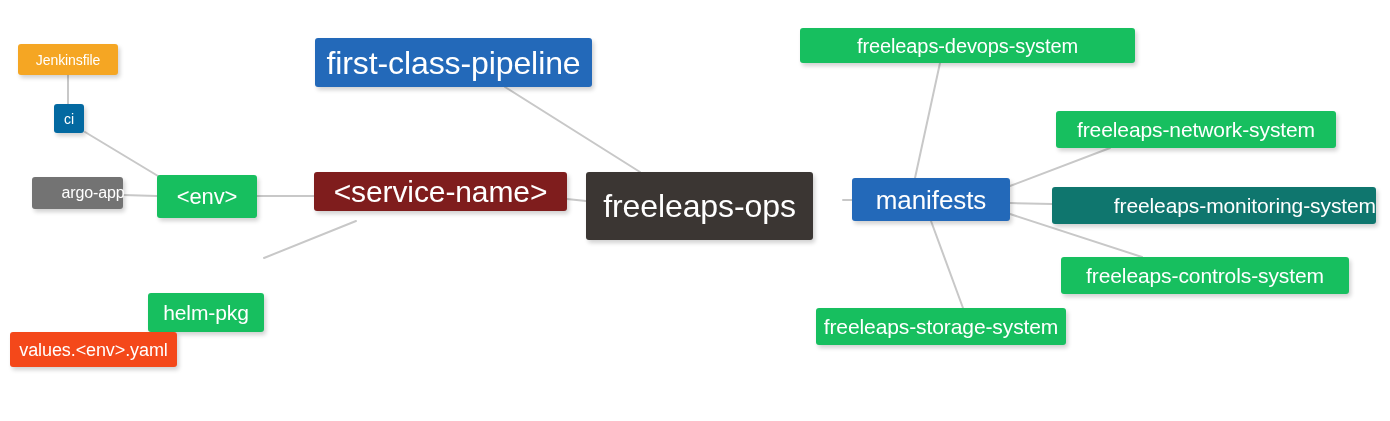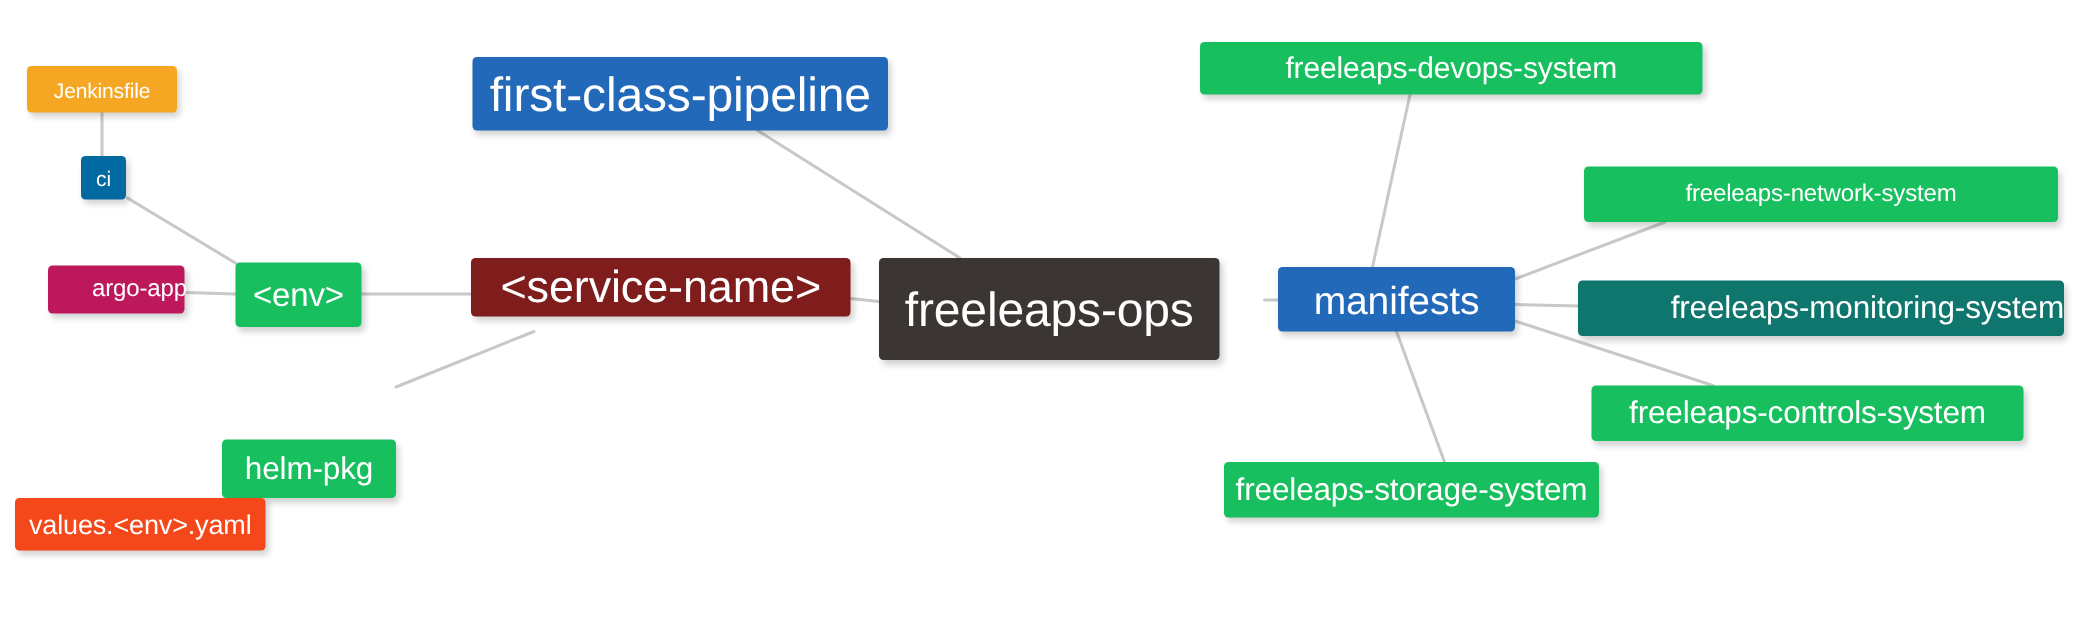--- a/index.html
+++ b/index.html
@@ -64,24 +64,24 @@
       <line x1="1010" y1="214" x2="1142" y2="257" stroke="#c8c8c8" stroke-width="2" stroke-linecap="round"></line>
       <line x1="931" y1="221" x2="963" y2="308" stroke="#c8c8c8" stroke-width="2" stroke-linecap="round"></line>
     </svg>
   <div id="node-layer">
       <div class="node" style="left: 18px; top: 26px; width: 100px; height: 31px; background: rgb(245, 166, 35); font-size: 14px; margin-top: 18px;">
         <span class="node-label">Jenkinsfile</span>
       </div>
       <div class="node" style="left: 54px; top: 104px; width: 30px; height: 29px; background: #0369a1; font-size: 14px;">
         <span class="node-label">ci</span>
       </div>
-      <div class="node" style="left: 32px; top: 177px; width: 91px; height: 32px; background: #be185d; font-size: 16px; padding-left: 31px;">
+      <div class="node" style="left: 32px; top: 177px; width: 91px; height: 32px; background: #737373; font-size: 16px; padding-left: 31px;">
         <span class="node-label">argo-app</span>
       </div>
-      <div class="node" style="left: 157px; top: 175px; width: 84px; height: 43px; background: rgb(23, 191, 95); font-size: 22px;">
+      <div class="node" style="left: 157px; top: 175px; width: 100px; height: 43px; background: rgb(23, 191, 95); font-size: 22px;">
         <span class="node-label">&lt;env&gt;</span>
       </div>
       <div class="node" style="left: 148px; top: 257px; width: 116px; height: 39px; background: rgb(23, 191, 95); font-size: 21px; margin-top: 36px;">
         <span class="node-label">helm-pkg</span>
       </div>
       <div class="node" style="left: 10px; top: 332px; width: 167px; height: 35px; background: rgb(244, 72, 26); font-size: 18px;">
         <span class="node-label">values.&lt;env&gt;.yaml</span>
       </div>
       <div class="node" style="left: 315px; top: 38px; width: 277px; height: 49px; background: rgb(35, 105, 185); font-size: 32px;">
         <span class="node-label">first-class-pipeline</span>
@@ -91,21 +91,21 @@
       </div>
       <div class="node" style="left: 586px; top: 172px; width: 227px; height: 68px; background: rgb(59, 54, 51); font-size: 32px;">
         <span class="node-label">freeleaps-ops</span>
       </div>
       <div class="node" style="left: 852px; top: 178px; width: 158px; height: 43px; background: rgb(35, 105, 185); font-size: 26px;">
         <span class="node-label">manifests</span>
       </div>
       <div class="node" style="left: 800px; top: 28px; width: 335px; height: 35px; background: rgb(23, 191, 95); font-size: 20px;">
         <span class="node-label">freeleaps-devops-system</span>
       </div>
-      <div class="node" style="left: 1056px; top: 111px; width: 316px; height: 37px; background: rgb(23, 191, 95); font-size: 16px; text-align: right;">
+      <div class="node" style="left: 1056px; top: 111px; width: 280px; height: 37px; background: rgb(23, 191, 95); font-size: 21px; text-align: right;">
         <span class="node-label">freeleaps-network-system</span>
       </div>
       <div class="node" style="left: 1052px; top: 187px; width: 324px; height: 37px; background: #0f766e; font-size: 21px; justify-content: flex-end;">
         <span class="node-label">freeleaps-monitoring-system</span>
       </div>
       <div class="node" style="left: 1061px; top: 257px; width: 288px; height: 37px; background: rgb(23, 191, 95); font-size: 21px;">
         <span class="node-label">freeleaps-controls-system</span>
       </div>
       <div class="node" style="left: 816px; top: 308px; width: 250px; height: 37px; background: rgb(23, 191, 95); font-size: 21px;">
         <span class="node-label">freeleaps-storage-system</span>

